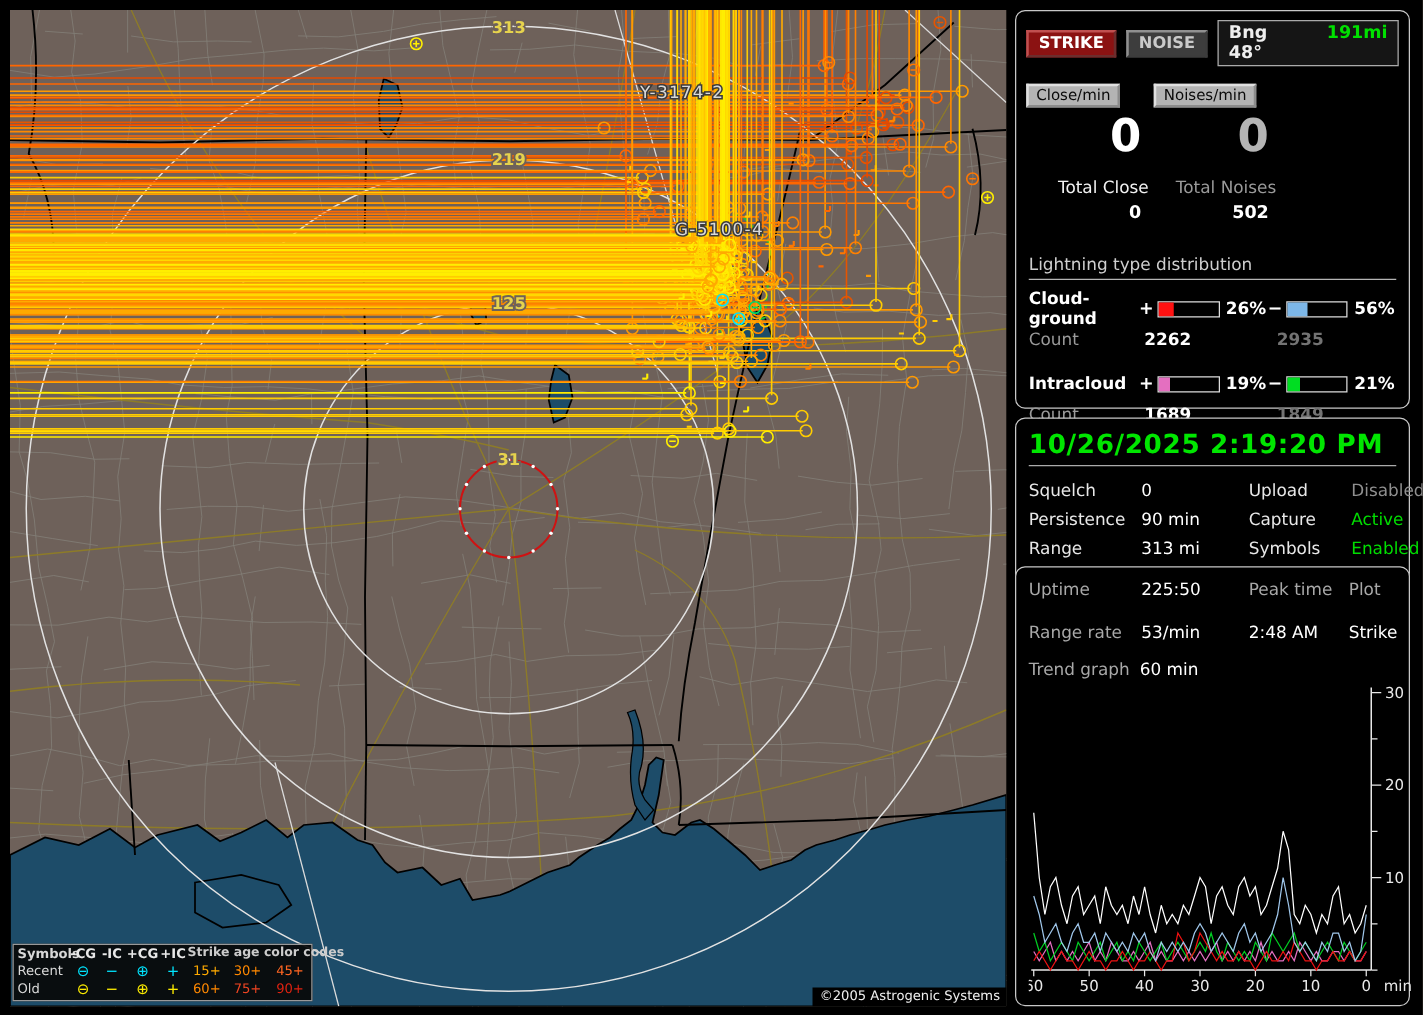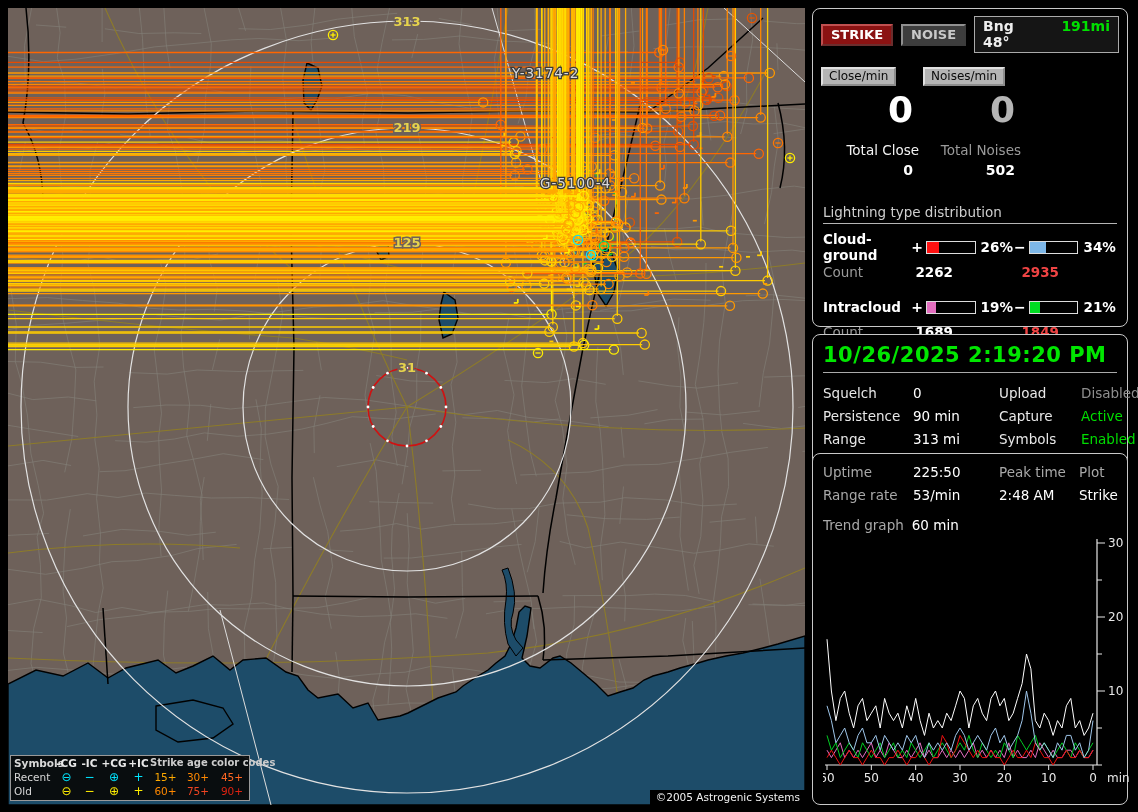--- a/index.html
+++ b/index.html
@@ -35,33 +35,33 @@
   .dtitle{color:#cfcfcf;font-size:13.5px;border-bottom:1px solid #b5b5b5;padding-bottom:3px;margin-bottom:12px;}
   .drow{display:flex;align-items:center;height:22px;}
   .dlabel{width:100px;font-weight:bold;font-size:13.5px;color:#fff;}
   .sign{width:13px;font-weight:bold;font-size:14px;text-align:center;color:#fff;}
   .bar{width:54px;height:11px;border:1px solid #ddd;background:#000;margin:0 3px;}
   .bar .fill{height:100%;width:0;}
   .pct{font-weight:bold;font-size:13.5px;width:38px;padding-left:2px;color:#fff;}
   .crow{display:flex;margin:6px 0 16px 0;font-size:13.5px;}
   .clabel{width:60px;color:#9a9a9a;}
   .cnt1{width:70px;text-align:right;font-weight:bold;color:#fff;}
-  .cnt2{width:106px;text-align:right;font-weight:bold;color:#ef4444;}
+  .cnt2{width:106px;text-align:right;font-weight:bold;color:#737373;}
   
   .datebox{padding:8px 10px;}
   .datetime{color:#00e600;font-size:21px;font-weight:bold;letter-spacing:0.5px;
             border-bottom:1px solid #aaa;padding-bottom:5px;margin-bottom:12px;}
   .setgrid{display:grid;grid-template-columns:90px 86px 82px auto;row-gap:7px;font-size:13.5px;}
   .setgrid .lab{color:#e8e8e8;}
   .setgrid .val{color:#fff;}
   .green{color:#00dd00 !important;}
   .dimtxt{color:#8f8f8f !important;}
   
   .statbox{padding:10px 10px 0 10px;}
-  .statgrid{display:grid;grid-template-columns:90px 86px 80px auto;row-gap:7px;font-size:13.5px;}
+  .statgrid{display:grid;grid-template-columns:90px 86px 80px auto;row-gap:18px;font-size:13.5px;}
   .statgrid .lab{color:#a8a8a8;}
   .statgrid .val{color:#fff;}
   .trendrow{margin-top:14px;font-size:13.5px;display:flex;gap:8px;}
   .trendrow .lab{color:#a8a8a8;}
   .trendrow .val{color:#fff;}
   
   #maplegend{position:absolute;left:2px;bottom:4px;width:238px;height:44px;
              background:rgba(8,8,8,0.92);border:1px solid #999;font-size:10.5px;line-height:14px;}
   .lgrow{display:grid;grid-template-columns:44px 23px 23px 26px 23px 31px 34px 34px;height:14px;align-items:center;}
   .lgrow .lg-l{padding-left:3px;color:#d8d8d8;}
@@ -1187,21 +1187,21 @@
         <span class="dlabel">Cloud-ground</span>
         <span class="sign">+</span>
         <span class="bar">
             <span class="fill" style="width: 26%; background: rgb(255, 17, 17); display: block;"></span>
           </span>
         <span class="pct">26%</span>
         <span class="sign">−</span>
         <span class="bar">
             <span class="fill" style="width: 34%; background: rgb(125, 183, 232); display: block;"></span>
           </span>
-        <span class="pct">34%</span>
+        <span class="pct">56%</span>
       </div>
       <div class="crow">
         <span class="clabel">Count</span>
         <span class="cnt1">2262</span>
         <span class="cnt2">2935</span>
       </div>
 
       <div class="drow">
         <span class="dlabel">Intracloud</span>
         <span class="sign">+</span>

